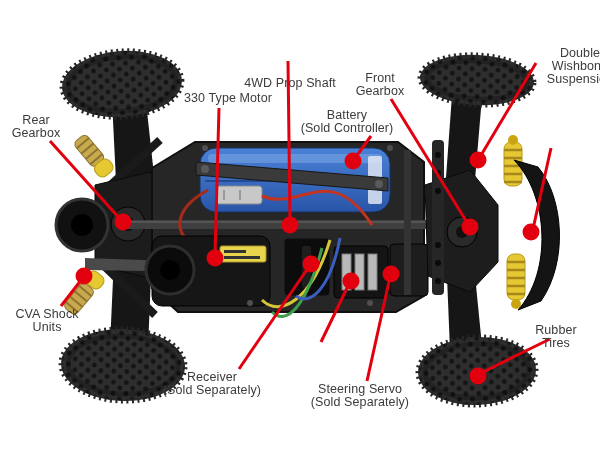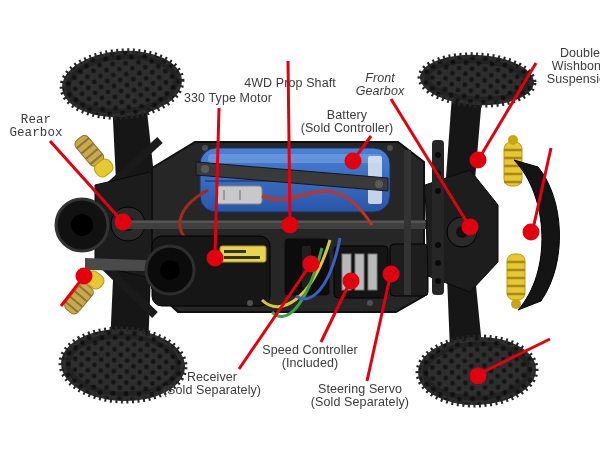--- a/index.html
+++ b/index.html
@@ -186,30 +186,31 @@
       <circle cx="478" cy="376" r="8.5" fill="#e2000f"></circle>
       <line x1="239" y1="369" x2="308" y2="268" stroke="#e2000f" stroke-width="3"></line>
       <circle cx="311" cy="264" r="8.5" fill="#e2000f"></circle>
       <line x1="321" y1="342" x2="349" y2="284" stroke="#e2000f" stroke-width="3"></line>
       <circle cx="351" cy="281" r="8.5" fill="#e2000f"></circle>
       <line x1="367" y1="381" x2="390" y2="277" stroke="#e2000f" stroke-width="3"></line>
       <circle cx="391" cy="274" r="8.5" fill="#e2000f"></circle>
     </svg>
 
   <div id="labels">
-      <div class="callout-label" style="left: 36px; top: 114px; font-family: Liberation Mono, monospace;">Rear
+      <div class="callout-label" style="left: 36px; top: 114px;">Rear
 Gearbox</div>
+      <div class="callout-label" style="left: 47px; top: 308px;">CVA Shock
+Units</div>
       <div class="callout-label" style="left: 228px; top: 92px;">330 Type Motor</div>
       <div class="callout-label" style="left: 290px; top: 45px; margin-top: 32px;">4WD Prop Shaft</div>
       <div class="callout-label" style="left: 347px; top: 109px;">Battery
 (Sold Controller)</div>
-      <div class="callout-label" style="left: 380px; top: 72px; font-style: italic;">Front
+      <div class="callout-label" style="left: 380px; top: 72px;">Front
 Gearbox</div>
       <div class="callout-label" style="left: 580px; top: 35px; margin-top: 12px;">Double Wishbone
 Suspension</div>
+      <div class="callout-label" style="left: 556px; top: 324px;">Rubber Tires</div>
       <div class="callout-label" style="left: 212px; top: 371px;">Receiver
 (Sold Separately)</div>
-      <div class="callout-label" style="left: 310px; top: 344px;">Speed Controller
-(Included)</div>
       <div class="callout-label" style="left: 360px; top: 383px;">Steering Servo
 (Sold Separately)</div>
     </div>
 </div>
 
 </body></html>

